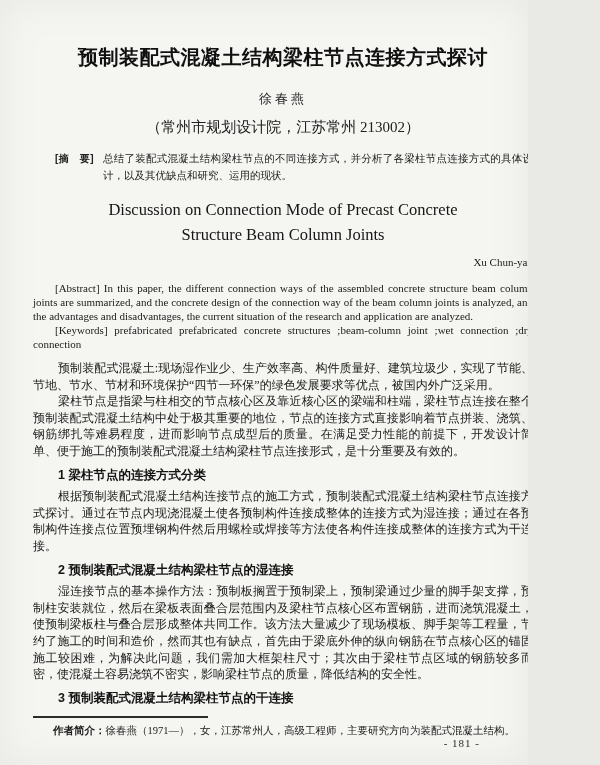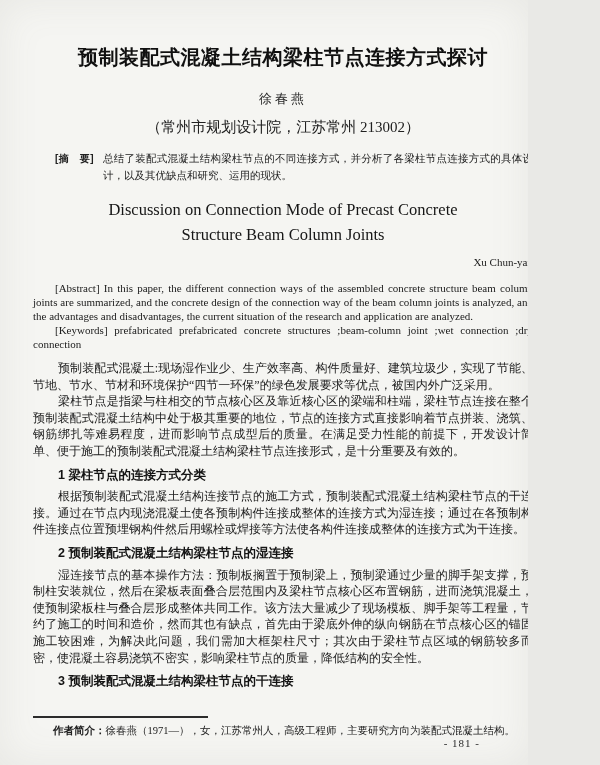--- a/index.html
+++ b/index.html
@@ -170,21 +170,21 @@
 
     <div class="author-en">Xu Chun-yan</div>
 
     <p class="abs-en">[Abstract]  In this paper,  the different connection ways of the assembled concrete structure beam column joints are summarized,  and the concrete design of the connection way of the beam column joints is analyzed, and the advantages and disadvantages,  the current situation of the research and application are analyzed.</p>
     <p class="abs-en keywords-en">[Keywords] prefabricated prefabricated concrete structures ;beam-column joint ;wet connection ;dry connection</p>
 
     <div class="body-text">
       <p class="bp">预制装配式混凝土:现场湿作业少、生产效率高、构件质量好、建筑垃圾少，实现了节能、节地、节水、节材和环境保护“四节一环保”的绿色发展要求等优点，被国内外广泛采用。</p>
       <p class="bp">梁柱节点是指梁与柱相交的节点核心区及靠近核心区的梁端和柱端，梁柱节点连接在整个预制装配式混凝土结构中处于极其重要的地位，节点的连接方式直接影响着节点拼装、浇筑、钢筋绑扎等难易程度，进而影响节点成型后的质量。在满足受力性能的前提下，开发设计简单、便于施工的预制装配式混凝土结构梁柱节点连接形式，是十分重要及有效的。</p>
       <h2 class="bh">1 梁柱节点的连接方式分类</h2>
-      <p class="bp">根据预制装配式混凝土结构连接节点的施工方式，预制装配式混凝土结构梁柱节点的干连接。通过在节点内现浇混凝土使各预制构件连接成整体的连接方式为湿连接；通过在各预制构件连接点位置预埋钢构件然后用螺栓或焊接等方法使各构件连接成整体的连接方式为干连接。</p>
+      <p class="bp">根据预制装配式混凝土结构连接节点的施工方式，预制装配式混凝土结构梁柱节点连接方式探讨。通过在节点内现浇混凝土使各预制构件连接成整体的连接方式为湿连接；通过在各预制构件连接点位置预埋钢构件然后用螺栓或焊接等方法使各构件连接成整体的连接方式为干连接。</p>
       <h2 class="bh">2 预制装配式混凝土结构梁柱节点的湿连接</h2>
       <p class="bp">湿连接节点的基本操作方法：预制板搁置于预制梁上，预制梁通过少量的脚手架支撑，预制柱安装就位，然后在梁板表面叠合层范围内及梁柱节点核心区布置钢筋，进而浇筑混凝土，使预制梁板柱与叠合层形成整体共同工作。该方法大量减少了现场模板、脚手架等工程量，节约了施工的时间和造价，然而其也有缺点，首先由于梁底外伸的纵向钢筋在节点核心区的锚固施工较困难，为解决此问题，我们需加大框架柱尺寸；其次由于梁柱节点区域的钢筋较多而密，使混凝土容易浇筑不密实，影响梁柱节点的质量，降低结构的安全性。</p>
       <h2 class="bh">3 预制装配式混凝土结构梁柱节点的干连接</h2>
     </div>
   </div>
 
   <div class="footnote">
     <div class="footnote-rule"></div>
     <p class="footnote-text"><span class="fn-label">作者简介：</span><span>徐春燕（1971—），女，江苏常州人，高级工程师，主要研究方向为装配式混凝土结构。</span></p>
   </div>

